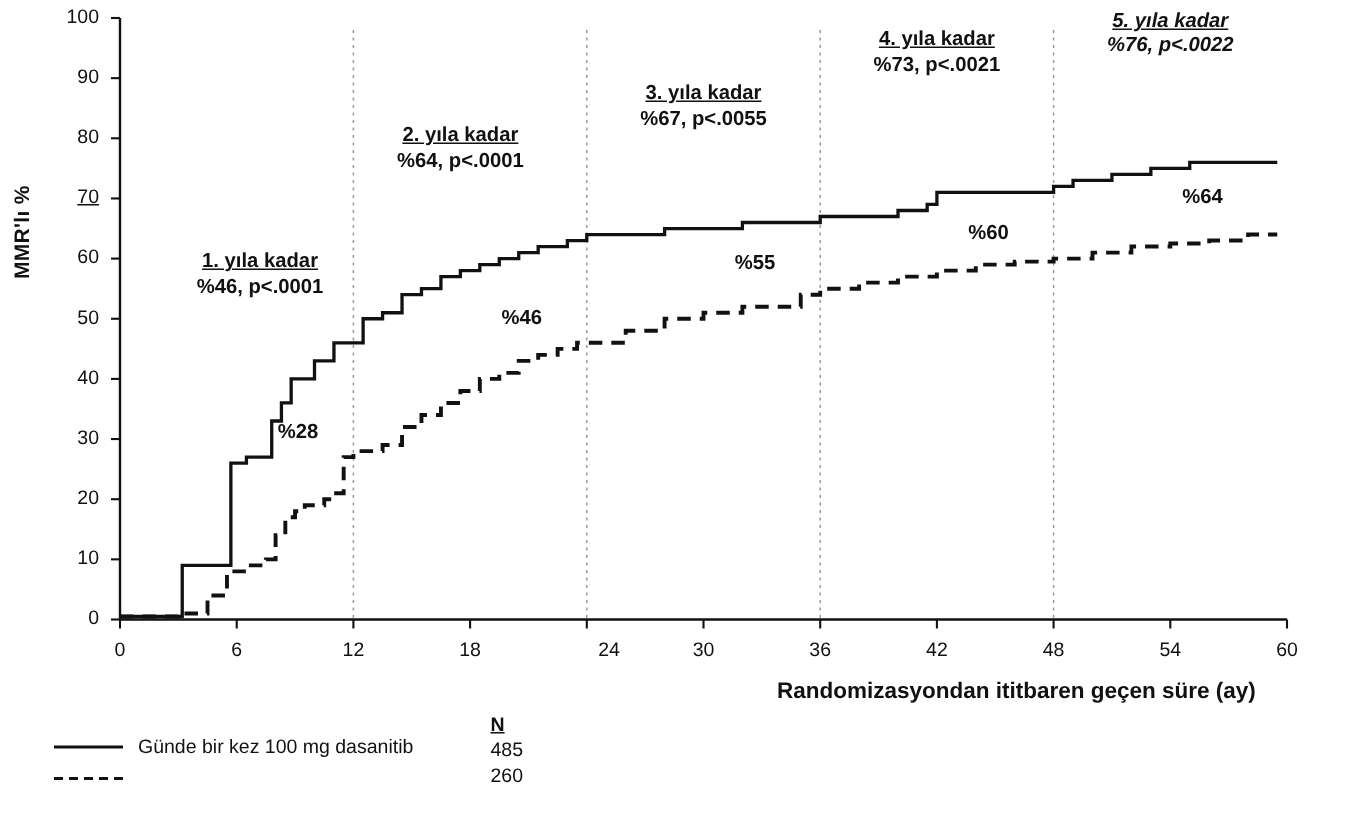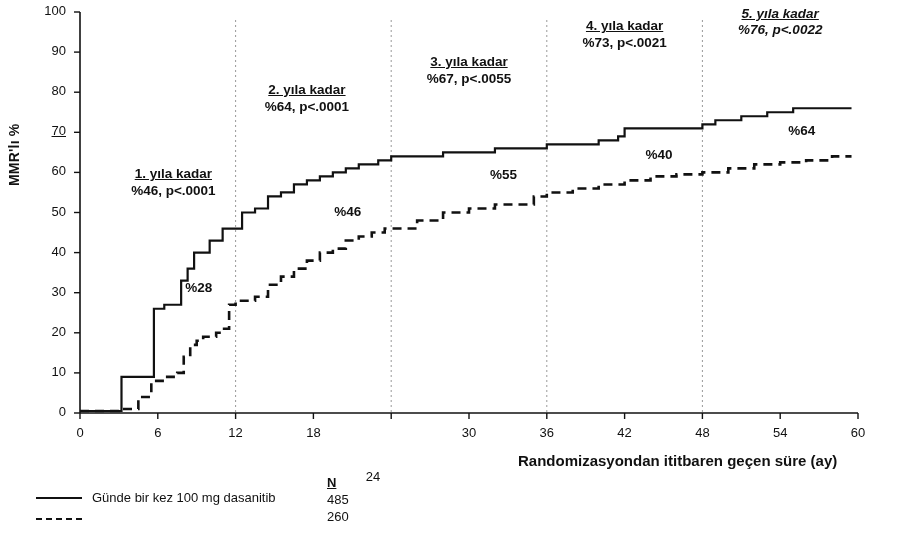--- a/index.html
+++ b/index.html
@@ -189,21 +189,21 @@
         <div class="tick-label-y" style="left: 36px; top: 123.3px; text-decoration: underline;">70</div>
         <div class="tick-label-y" style="left: 36px; top: 83.2px;">80</div>
         <div class="tick-label-y" style="left: 36px; top: 43.1px;">90</div>
         <div class="tick-label-y" style="left: 36px; top: 3px;">100</div>
       </div>
     <div id="x-tick-labels">
         <div class="tick-label-x" style="left: 65px; top: 425px;">0</div>
         <div class="tick-label-x" style="left: 142.8px; top: 425px;">6</div>
         <div class="tick-label-x" style="left: 220.6px; top: 425px;">12</div>
         <div class="tick-label-x" style="left: 298.4px; top: 425px;">18</div>
-        <div class="tick-label-x" style="left: 358px; top: 425px; margin-top: 44px;">24</div>
+        <div class="tick-label-x" style="left: 391px; top: 425px;">24</div>
         <div class="tick-label-x" style="left: 454px; top: 425px;">30</div>
         <div class="tick-label-x" style="left: 531.8px; top: 425px;">36</div>
         <div class="tick-label-x" style="left: 609.6px; top: 425px;">42</div>
         <div class="tick-label-x" style="left: 687.4px; top: 425px;">48</div>
         <div class="tick-label-x" style="left: 765.2px; top: 425px;">54</div>
         <div class="tick-label-x" style="left: 843px; top: 425px;">60</div>
       </div>
 
     <div id="annotations">
         <div class="annot" style="left: 93.36px; top: 166.41px; width: 160px;">
@@ -224,21 +224,21 @@
         </div>
         <div class="annot" style="left: 700.2px; top: 6.01px; width: 160px; font-style: italic;">
           <span class="head">5. yıla kadar</span>
           <span class="sub">%76, p&lt;.0022</span>
         </div>
       </div>
     <div id="point-labels">
         <div class="point-label" style="left: 185.183px; top: 279.69px;">%28</div>
         <div class="point-label" style="left: 334.3px; top: 203.5px;">%46</div>
         <div class="point-label" style="left: 489.9px; top: 167.41px;">%55</div>
-        <div class="point-label" style="left: 645.5px; top: 147.36px;">%40</div>
+        <div class="point-label" style="left: 645.5px; top: 147.36px;">%60</div>
         <div class="point-label" style="left: 788.133px; top: 123.3px;">%64</div>
       </div>
   </div>
 
   <div class="legend">
     <div class="legend-row">
       <span class="legend-swatch">
           <span class="ln"></span>
         </span>
       <span class="legend-text">Günde bir kez 100 mg dasanitib</span>

